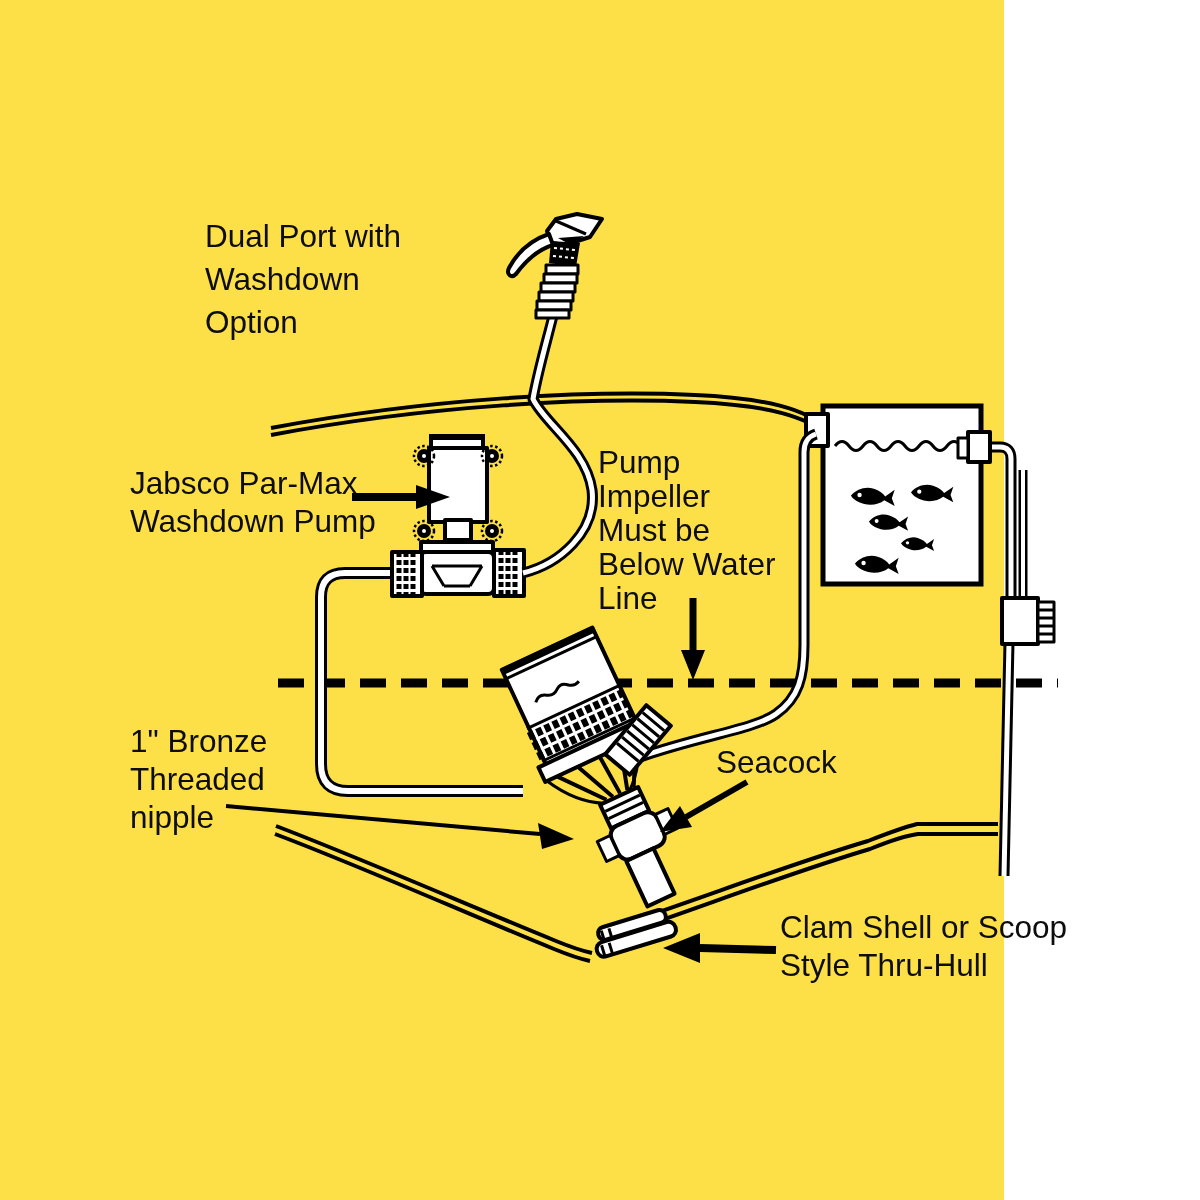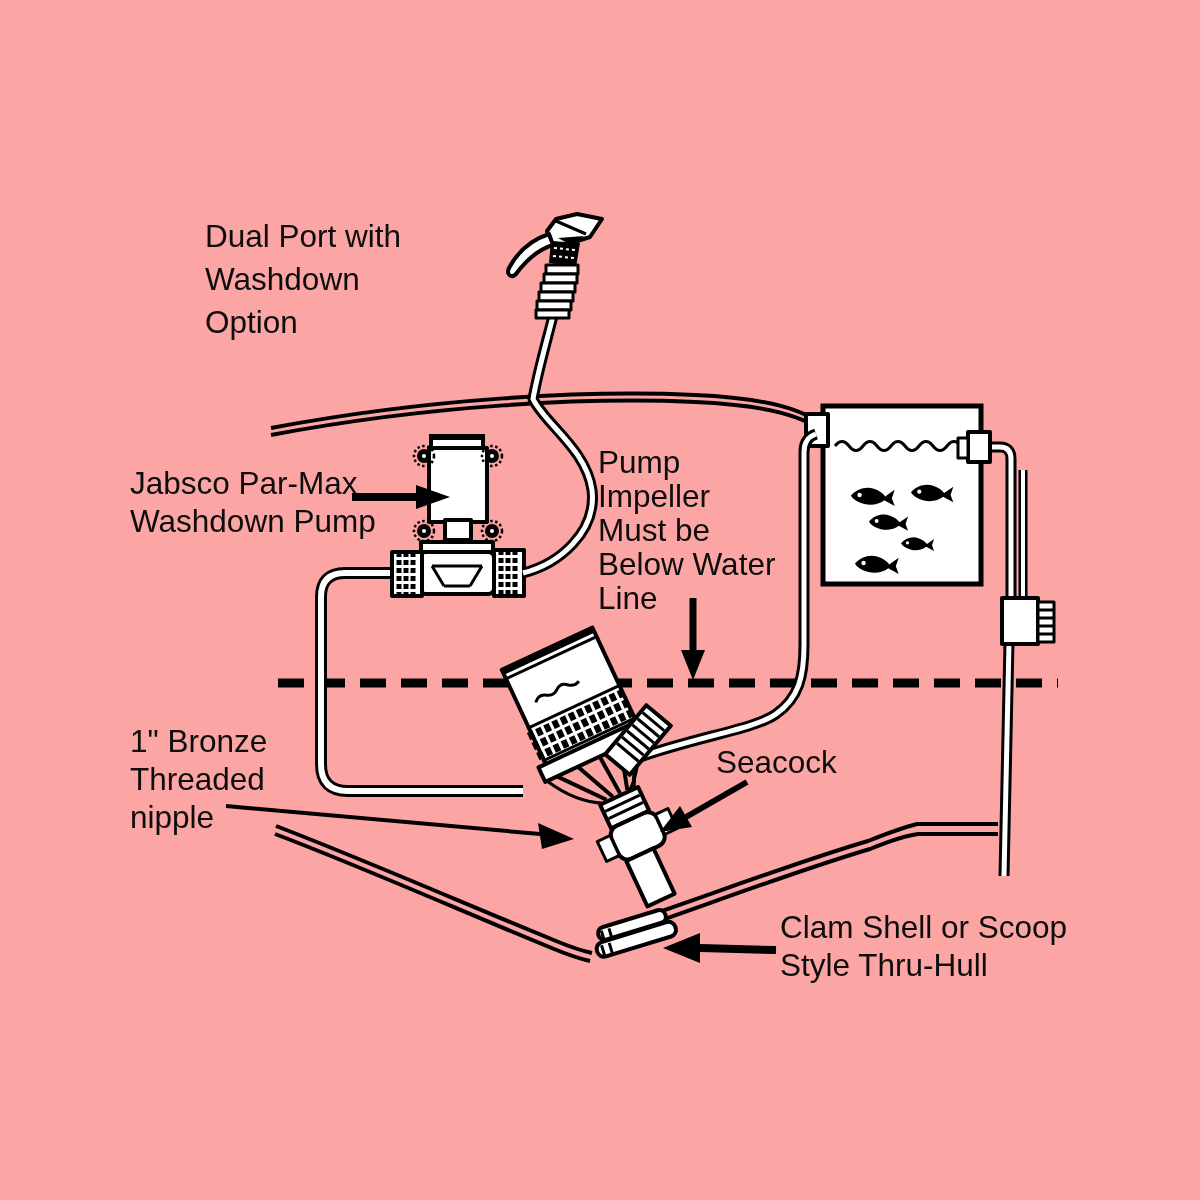--- a/index.html
+++ b/index.html
@@ -1,16 +1,16 @@
 <!DOCTYPE html>
 <html><head>
 <meta charset="utf-8">
 <style>
   html,body{margin:0;padding:0;background:#fff;}
-  .canvas{width:1200px;height:1200px;background:#fca5a5;position:relative;font-family:"Liberation Sans",sans-serif;}
+  .canvas{width:1004px;height:1200px;background:#fde047;position:relative;font-family:"Liberation Sans",sans-serif;}
   svg{display:block;}
   text{font-family:"Liberation Sans","DejaVu Sans",sans-serif;font-size:31.5px;fill:#0d0d0d;}
   .ol{fill:#ffffff;stroke:#000;stroke-width:4;stroke-linejoin:round;}
   .ln{fill:none;stroke:#000;stroke-width:4;stroke-linecap:butt;}
   .thin{fill:none;stroke:#000;stroke-width:3;}
   .pipeO{fill:none;stroke:#000;stroke-width:11;stroke-linecap:butt;stroke-linejoin:round;}
   .pipeI{fill:none;stroke:#fff;stroke-width:5;stroke-linecap:butt;stroke-linejoin:round;}
   .arrowShaft{stroke:#000;stroke-width:7;fill:none;}
   .arrowHead{fill:#000;stroke:none;}
   .blk{fill:#000;stroke:none;}

